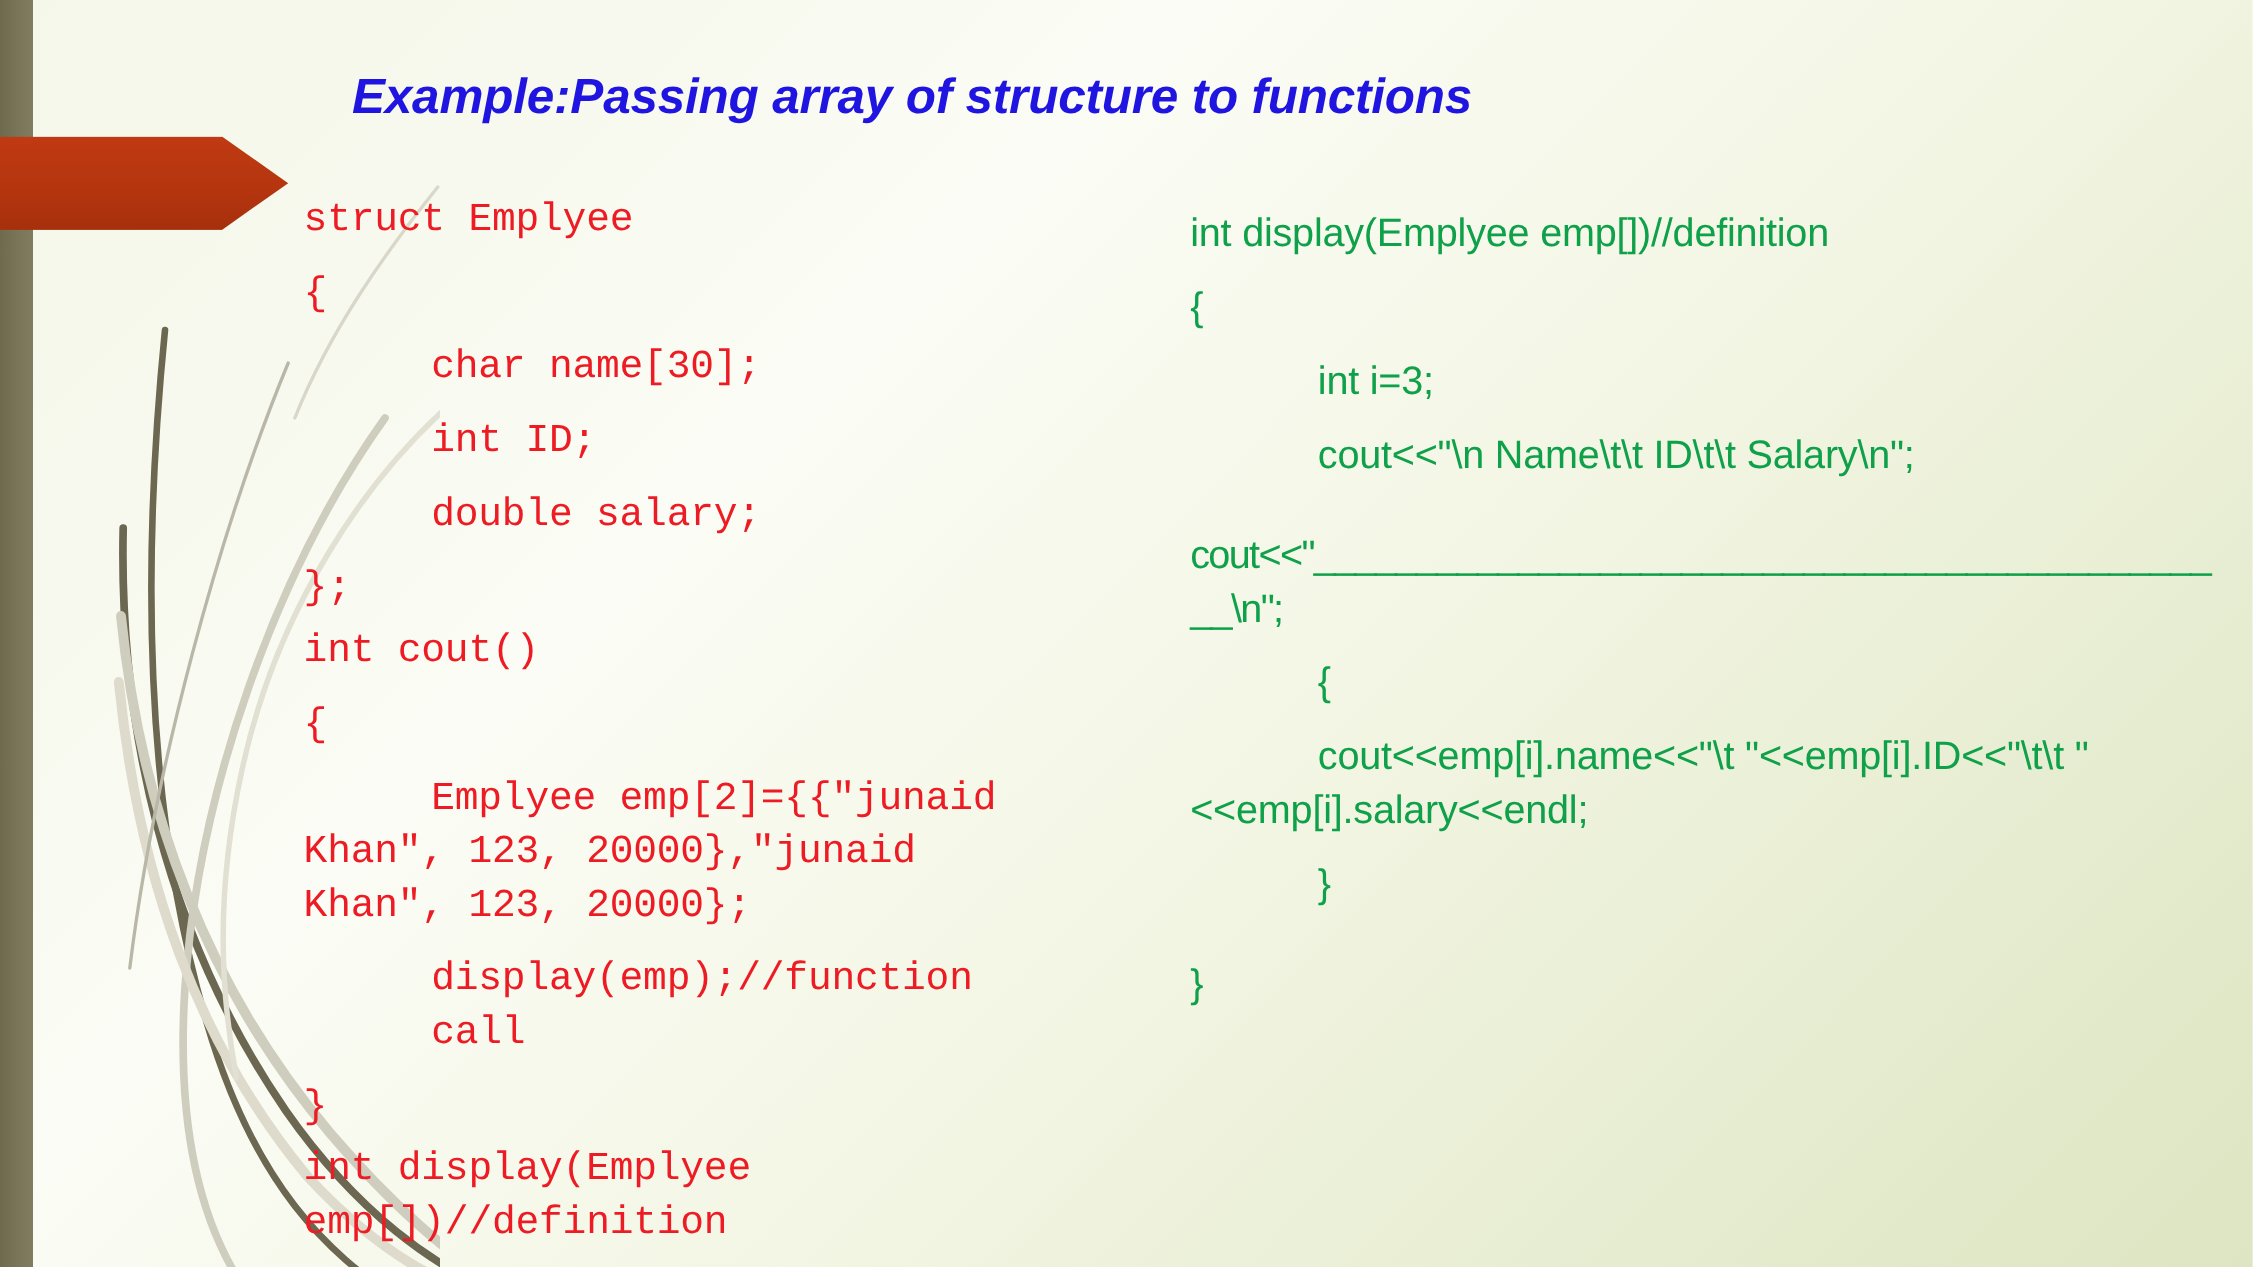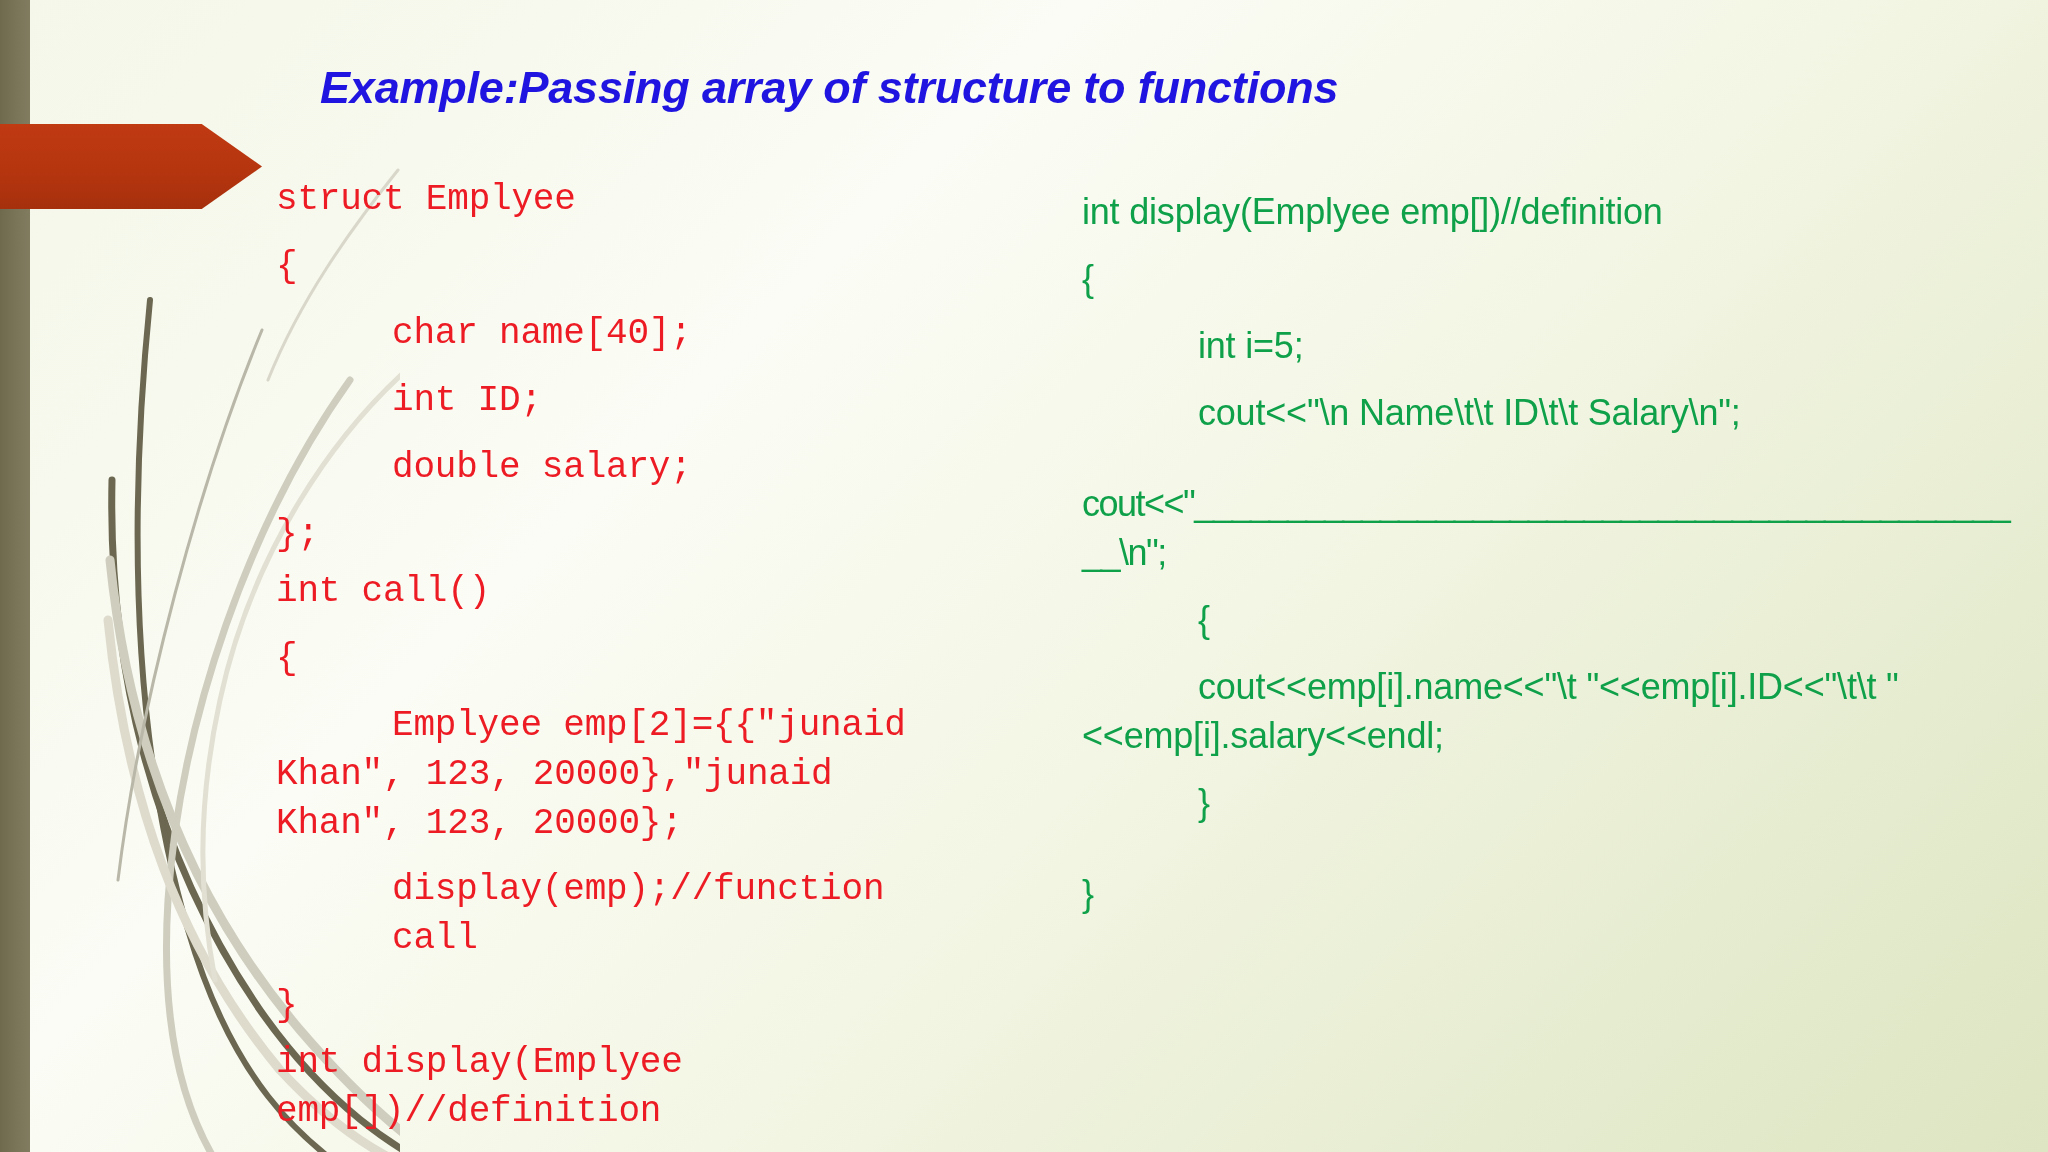--- a/index.html
+++ b/index.html
@@ -105,36 +105,36 @@
     </g>
   </svg>
 
   <div class="arrow-banner"></div>
 
   <div class="slide-title">Example:Passing array of structure to functions</div>
 
   <div class="col col-left">
     <div class="line">struct Emplyee</div>
     <div class="line">{</div>
-    <div class="line ind">char name[40];</div>
+    <div class="line ind">char name[30];</div>
     <div class="line ind">int ID;</div>
     <div class="line ind">double salary;</div>
     <div class="line tight">};</div>
-    <div class="line">int call()</div>
+    <div class="line">int cout()</div>
     <div class="line">{</div>
     <div class="line hang" style="padding-left:0;text-indent:116px">Emplyee emp[2]={{"junaid Khan", 123, 20000},"junaid Khan", 123, 20000};</div>
     <div class="line ind">display(emp);//function call</div>
     <div class="line tight">}</div>
     <div class="line">int display(Emplyee emp[])//definition</div>
   </div>
 
   <div class="col col-right">
     <div class="line">int display(Emplyee emp[])//definition</div>
     <div class="line">{</div>
-    <div class="line ind">int i=5;</div>
+    <div class="line ind">int i=3;</div>
     <div class="line ind gap">cout&lt;&lt;"\n Name\t\t ID\t\t Salary\n";</div>
     <div class="line rule">cout&lt;&lt;"______________________________________________\n";</div>
     <div class="line ind">{</div>
     <div class="line hang" style="padding-left:0;text-indent:116px">cout&lt;&lt;emp[i].name&lt;&lt;"\t "&lt;&lt;emp[i].ID&lt;&lt;"\t\t "&lt;&lt;emp[i].salary&lt;&lt;endl;</div>
     <div class="line ind gap">}</div>
     <div class="line">}</div>
   </div>
 
 </div>
 

